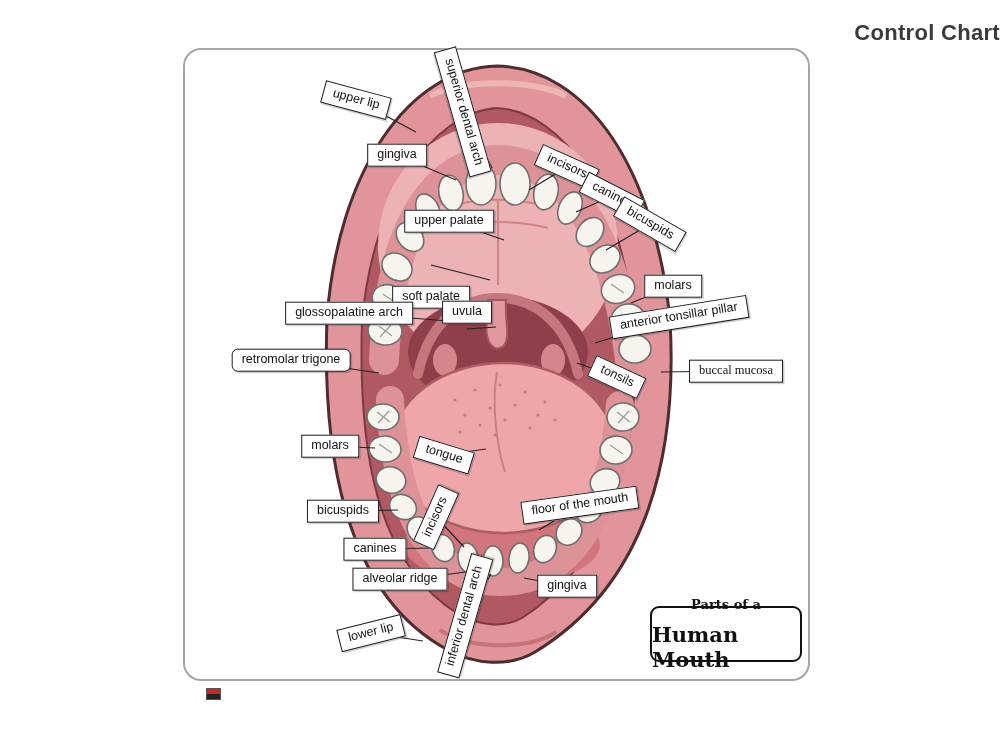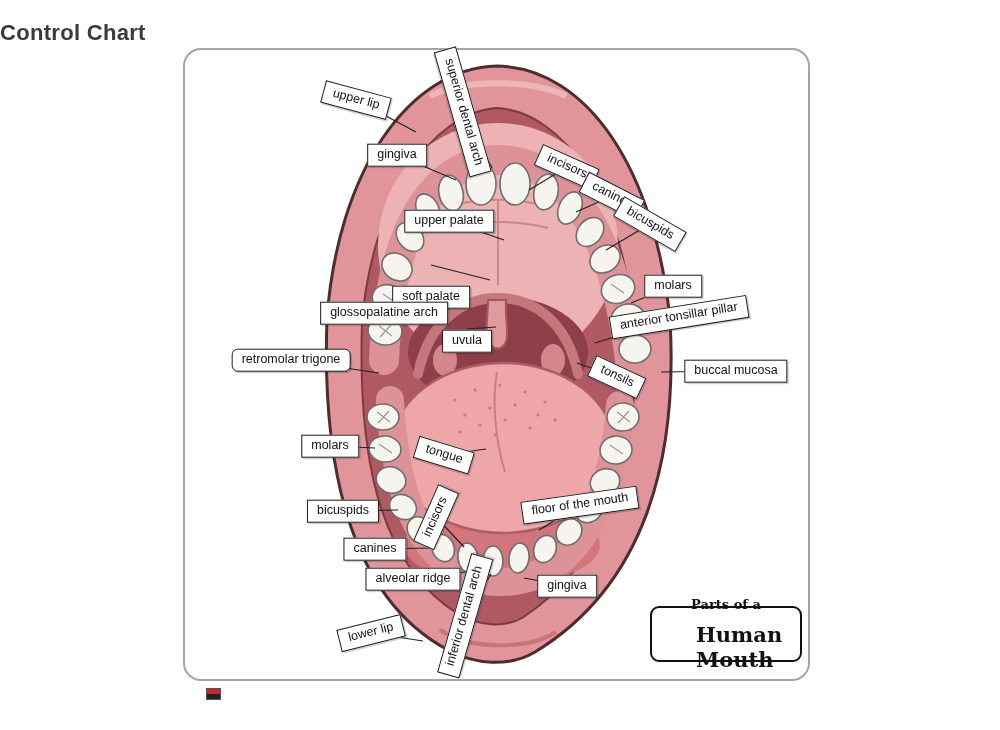--- a/index.html
+++ b/index.html
@@ -10,25 +10,26 @@
     height: 730px;
     background: #ffffff;
     font-family: "Liberation Sans", sans-serif;
     overflow: hidden;
   }
   .title {
     position: absolute;
     top: 20px;
     left: 0;
     width: 100%;
-    text-align: left;
+    text-align: right;
     font-size: 22px;
     font-weight: bold;
     color: #3a3a3a;
     letter-spacing: 0.3px;
+    padding-left: 13px;
   }
   .card {
     position: absolute;
     left: 183px;
     top: 48px;
     width: 627px;
     height: 633px;
     border: 2px solid #a5a5a5;
     border-radius: 18px;
     background: #ffffff;
@@ -78,21 +79,20 @@
     font-family: "DejaVu Serif", serif;
     font-weight: bold;
     font-size: 13px;
     color: #111111;
   }
   .legend-line2 {
     font-family: "DejaVu Serif", serif;
     font-weight: bold;
     font-size: 21px;
     color: #111111;
-    padding-left: 44px;
   }
   .publisher-logo {
     position: absolute;
     left: 206px;
     top: 688px;
     width: 15px;
     height: 12px;
     display: flex;
     flex-direction: column;
     border: 0.5px solid #555;
@@ -244,33 +244,33 @@
   <div id="labels-layer">
       <div class="part-label" style="left: 356px; top: 100px; transform: translate(-50%, -50%) rotate(15deg);">upper lip</div>
       <div class="part-label" style="left: 463px; top: 112px; transform: translate(-50%, -50%) rotate(74deg);">superior dental arch</div>
       <div class="part-label" style="left: 397px; top: 155px; transform: translate(-50%, -50%) rotate(0deg);">gingiva</div>
       <div class="part-label" style="left: 567px; top: 167px; transform: translate(-50%, -50%) rotate(24deg);">incisors</div>
       <div class="part-label" style="left: 612px; top: 196px; transform: translate(-50%, -50%) rotate(27deg);">canines</div>
       <div class="part-label" style="left: 449px; top: 221px; transform: translate(-50%, -50%) rotate(0deg);">upper palate</div>
       <div class="part-label" style="left: 650px; top: 224px; transform: translate(-50%, -50%) rotate(30deg);">bicuspids</div>
       <div class="part-label" style="left: 431px; top: 265px; transform: translate(-50%, -50%) rotate(0deg); margin-top: 32px;">soft palate</div>
       <div class="part-label" style="left: 673px; top: 286px; transform: translate(-50%, -50%) rotate(0deg);">molars</div>
-      <div class="part-label" style="left: 349px; top: 313px; transform: translate(-50%, -50%) rotate(0deg); margin-left: 35px;">glossopalatine arch</div>
-      <div class="part-label" style="left: 467px; top: 341px; transform: translate(-50%, -50%) rotate(0deg);">uvula</div>
+      <div class="part-label" style="left: 349px; top: 313px; transform: translate(-50%, -50%) rotate(0deg);">glossopalatine arch</div>
+      <div class="part-label" style="left: 467px; top: 312px; transform: translate(-50%, -50%) rotate(0deg);">uvula</div>
       <div class="part-label" style="left: 679px; top: 317px; transform: translate(-50%, -50%) rotate(-9deg);">anterior tonsillar pillar</div>
       <div class="part-label" style="left: 291px; top: 360px; transform: translate(-50%, -50%) rotate(0deg); border-radius: 6px;">retromolar trigone</div>
       <div class="part-label" style="left: 617px; top: 377px; transform: translate(-50%, -50%) rotate(25deg);">tonsils</div>
-      <div class="part-label" style="left: 736px; top: 371px; transform: translate(-50%, -50%) rotate(0deg);">buccal mucosa</div>
+      <div class="part-label" style="left: 736px; top: 371px; transform: translate(-50%, -50%) rotate(0deg); font-family: Liberation Serif, serif;">buccal mucosa</div>
       <div class="part-label" style="left: 330px; top: 446px; transform: translate(-50%, -50%) rotate(0deg);">molars</div>
       <div class="part-label" style="left: 444px; top: 455px; transform: translate(-50%, -50%) rotate(17deg);">tongue</div>
       <div class="part-label" style="left: 343px; top: 511px; transform: translate(-50%, -50%) rotate(0deg);">bicuspids</div>
       <div class="part-label" style="left: 436px; top: 517px; transform: translate(-50%, -50%) rotate(-66deg);">incisors</div>
       <div class="part-label" style="left: 580px; top: 505px; transform: translate(-50%, -50%) rotate(-8deg);">floor of the mouth</div>
       <div class="part-label" style="left: 375px; top: 549px; transform: translate(-50%, -50%) rotate(0deg);">canines</div>
-      <div class="part-label" style="left: 413px; top: 579px; transform: translate(-50%, -50%) rotate(0deg);">alveolar ridge</div>
+      <div class="part-label" style="left: 400px; top: 579px; transform: translate(-50%, -50%) rotate(0deg);">alveolar ridge</div>
       <div class="part-label" style="left: 567px; top: 586px; transform: translate(-50%, -50%) rotate(0deg);">gingiva</div>
       <div class="part-label" style="left: 371px; top: 633px; transform: translate(-50%, -50%) rotate(-14deg);">lower lip</div>
       <div class="part-label" style="left: 465px; top: 616px; transform: translate(-50%, -50%) rotate(-74deg);">inferior dental arch</div>
     </div>
 
   <div class="legend-box">
     <div class="legend-line1">Parts of a</div>
     <div class="legend-line2">Human Mouth</div>
   </div>
 

